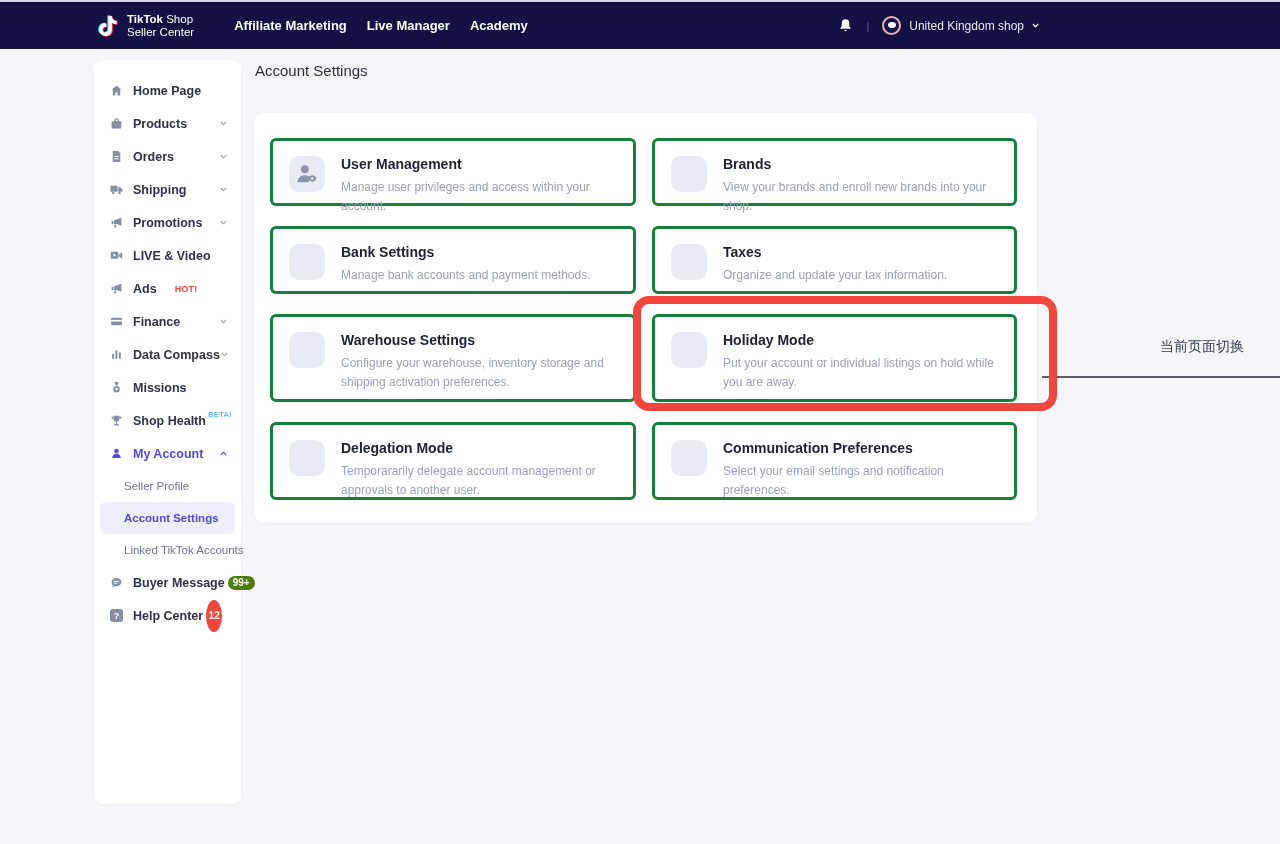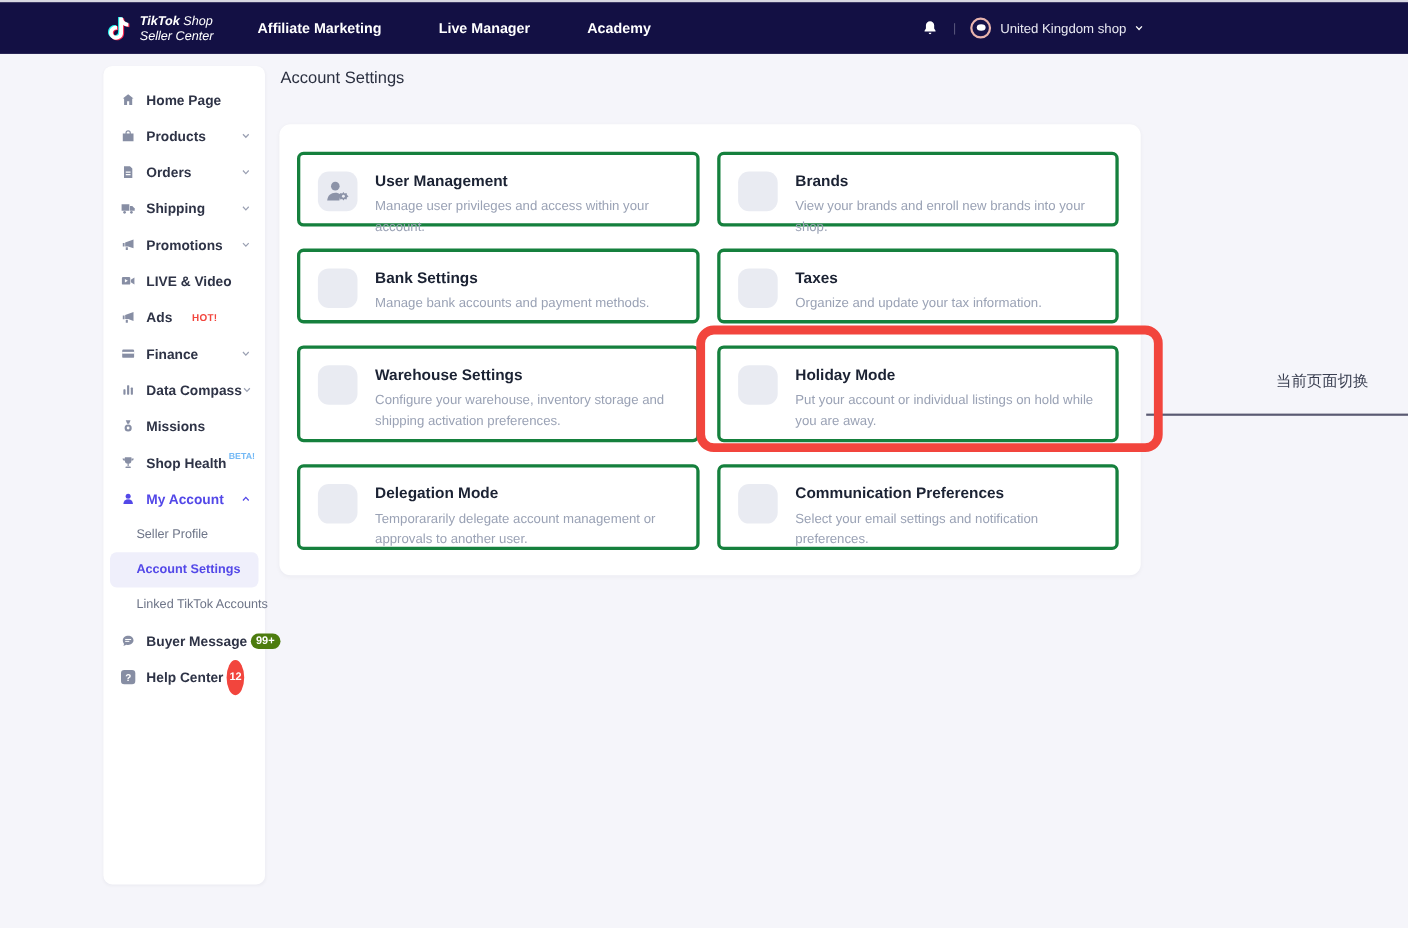--- a/index.html
+++ b/index.html
@@ -11,25 +11,25 @@
     -webkit-font-smoothing:antialiased;
   }
   
   .top-strip { position:absolute; top:0; left:0; width:100%; height:2px; background:#D8D8E2; }
 
   
   .navbar {
     position:absolute; top:2px; left:0; width:100%; height:47px;
     background:#131044; display:flex; align-items:center; padding-left:96px;
   }
-  .brand { display:flex; align-items:flex-end;font-style:italic; }
+  .brand { display:flex; align-items:center; }
   .brand-logo { width:24px; height:28px; position:relative; }
   .brand-text { margin-left:7px; color:#FFFFFF; font-size:11.5px; line-height:13px; }
   .brand-text b { font-weight:700; }
-  .nav-links { display:flex; margin-left:40px; gap:52px; }
+  .nav-links { display:flex; margin-left:40px; gap:20px; }
   .nav-link { color:#FFFFFF; font-size:13px; font-weight:700; cursor:pointer; white-space:nowrap; }
   .nav-right { margin-left:auto; margin-right:240px; display:flex; align-items:center; }
   .nav-divider { color:rgba(255,255,255,.3); font-size:11px; margin:0 13px; }
   .shop-avatar {
     width:19px; height:19px; border-radius:50%;
     border:2px solid #E9B4AE; background:#16134A; position:relative; margin-right:8px;
   }
   .shop-avatar::after {
     content:""; position:absolute; left:3.5px; top:4px; width:8px; height:6px;
     border-radius:50%; background:#FFFFFF;

